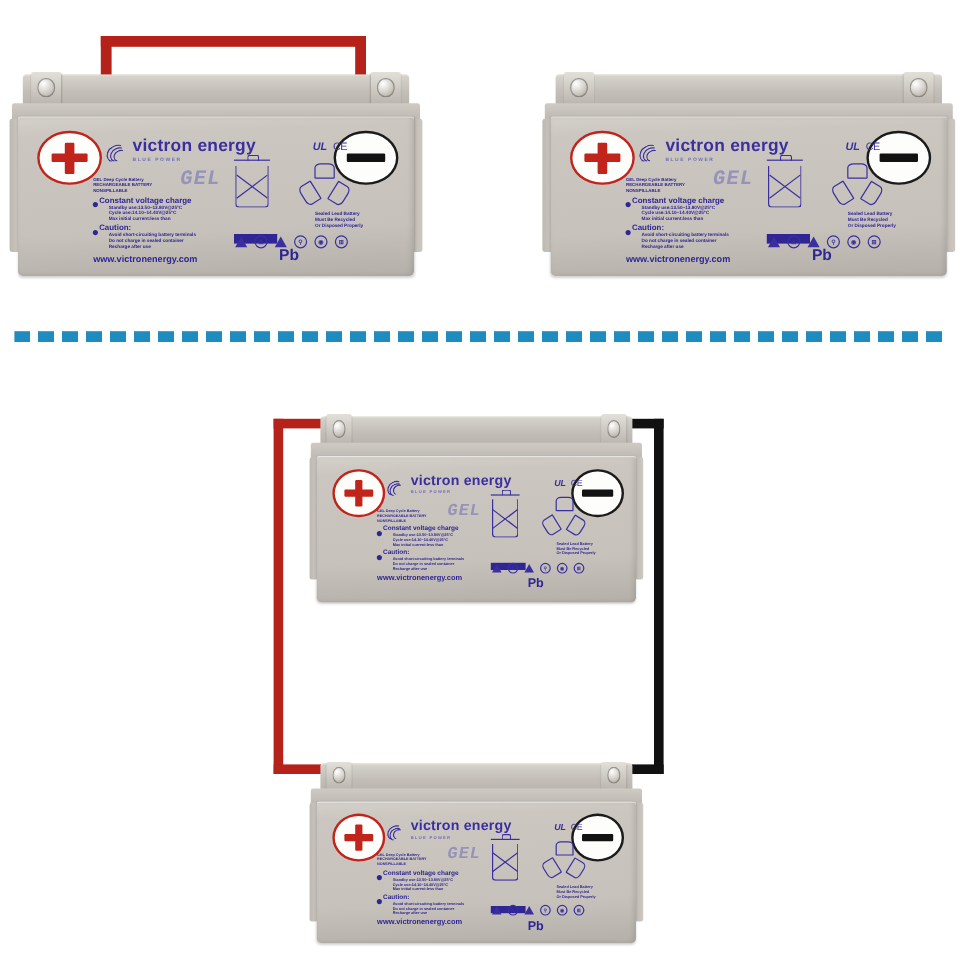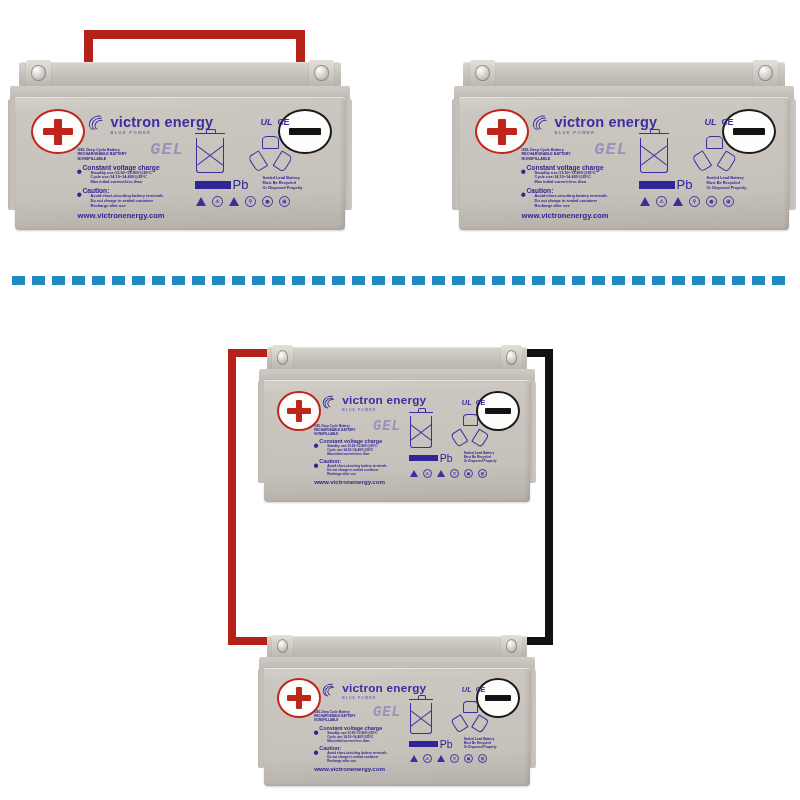--- a/index.html
+++ b/index.html
@@ -43,21 +43,21 @@
   .pol{position:absolute;border-radius:50%;background:#fdfdfc;
        display:flex;align-items:center;justify-content:center;}
   .pol.plus{border:2.2px solid #c0241a;}
   .pol.minus{border:2.2px solid #1b1b1b;}
   .pol .bar-h,.pol .bar-v{position:absolute;border-radius:1px;}
   .pol.plus .bar-h{background:#c0241a;width:62%;height:17%;}
   .pol.plus .bar-v{background:#c0241a;width:17%;height:62%;}
   .pol.minus .bar-h{background:#121212;width:64%;height:17%;}
 
   
-  .brand{position:absolute;display:flex;align-items:flex-start;gap:4px;}
+  .brand{position:absolute;display:flex;align-items:flex-end;gap:4px;}
   .swoosh{position:relative;flex:0 0 auto;}
   .swoosh i{position:absolute;display:block;border:1.4px solid #3b2fa0;
             border-radius:50% 50% 50% 50%/60% 60% 40% 40%;
             border-right-color:transparent;border-bottom-color:transparent;
             transform:rotate(-28deg);}
   .brandtext{line-height:1;}
   .brandtext .b1{color:#3b2fa0;font-weight:700;letter-spacing:.2px;display:block;}
   .brandtext .b2{color:#6f6bbf;display:block;letter-spacing:.32em;
                  font-weight:700;}
 
@@ -68,21 +68,21 @@
   .spec .tiny{display:block;line-height:1.25;font-weight:700;}
   .spec .hdr{display:block;font-weight:700;}
   .spec ul{margin:0;padding:0;list-style:none;}
   .spec li{position:relative;padding-left:5px;}
   .spec li::before{content:"\2022";position:absolute;left:-1px;top:-1px;}
   .spec .web{display:block;font-weight:700;color:#2f2594;}
   .spec .ind{padding-left:8px;}
 
   .marks{position:absolute;display:flex;align-items:center;gap:5px;color:#3b2fa0;}
   .ul{font-weight:700;font-style:italic;border:0;}
-  .ce{font-weight:700;letter-spacing:-.06em;}
+  .ce{font-weight:400;letter-spacing:-.06em;}
 
   
   .icons{position:absolute;}
   .binwrap{position:absolute;}
   .bin{position:absolute;inset:0;border:1.3px solid #3b2fa0;border-top:none;
        border-radius:0 0 3px 3px;}
   .bin::before{content:"";position:absolute;left:-8%;top:-14%;width:116%;height:0;
        border-top:1.3px solid #3b2fa0;}
   .bin::after{content:"";position:absolute;left:34%;top:-27%;width:32%;height:13%;
        border:1.3px solid #3b2fa0;border-bottom:none;border-radius:2px 2px 0 0;}
@@ -92,21 +92,21 @@
 
   .recy{position:absolute;}
   .recy span{position:absolute;width:38%;height:30%;
        border:1.3px solid #3b2fa0;border-radius:30% 30% 6% 6%;}
   .recy .a{left:31%;top:0;transform:rotate(0deg);}
   .recy .b{left:0%;top:52%;transform:rotate(-122deg);}
   .recy .c{left:62%;top:52%;transform:rotate(122deg);}
 
   .pb{position:absolute;display:flex;align-items:center;gap:2px;}
   .pbbar{background:#2f2594;}
-  .pbtxt{color:#2f2594;font-weight:400;line-height:1;}
+  .pbtxt{color:#2f2594;font-weight:700;line-height:1;margin-top:28px;}
   .recytxt{position:absolute;color:#2f2594;font-weight:700;line-height:1.25;}
 
   .warnrow{position:absolute;display:flex;align-items:center;}
   .wtri{width:0;height:0;border-left:5px solid transparent;
         border-right:5px solid transparent;border-bottom:9px solid #3b2fa0;}
   .wcirc{border:1.3px solid #3b2fa0;border-radius:50%;
          display:flex;align-items:center;justify-content:center;
          font-weight:700;color:#3b2fa0;}
 
   

